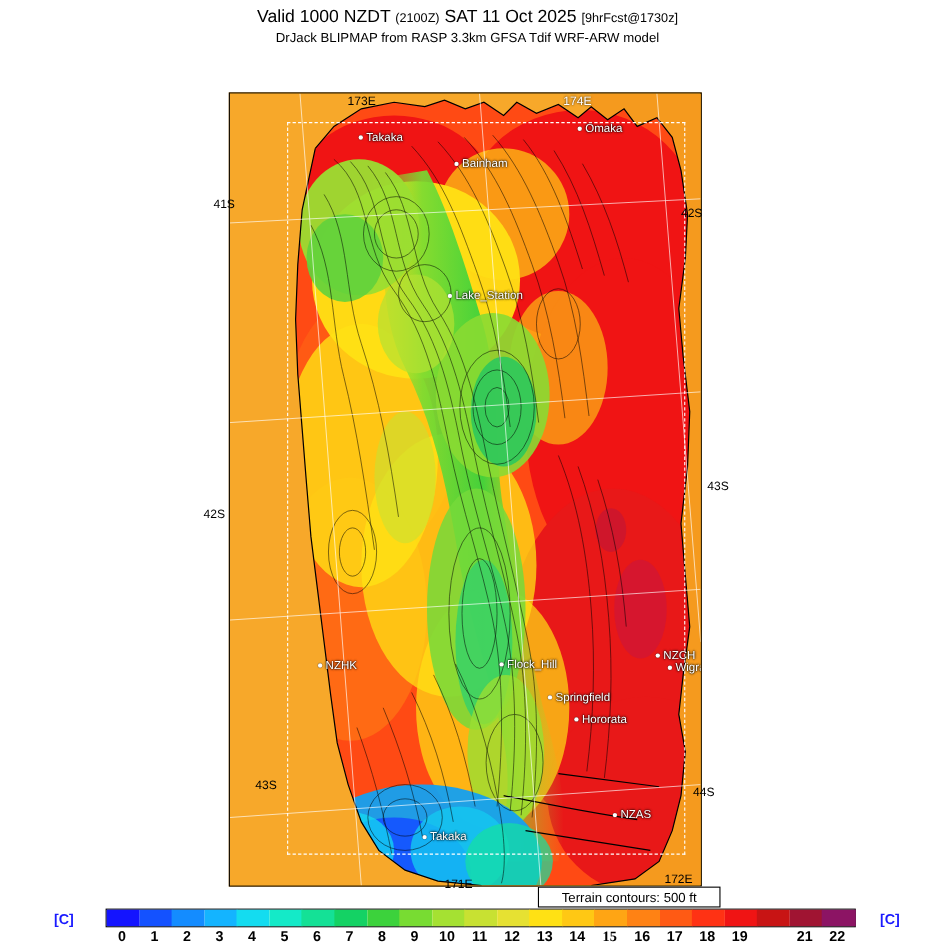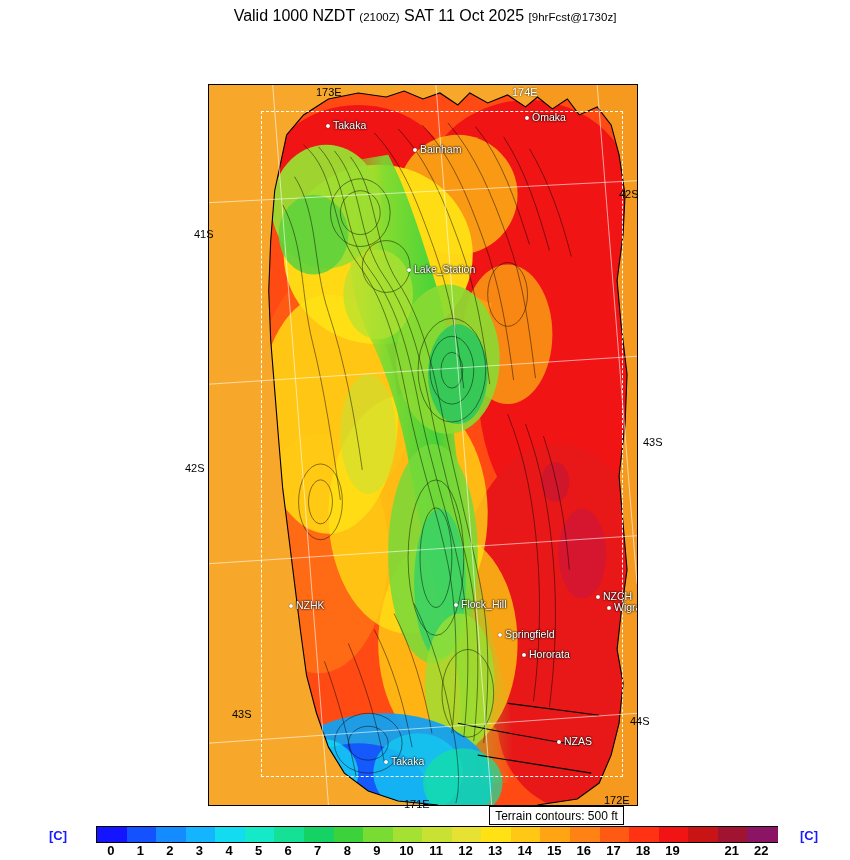--- a/index.html
+++ b/index.html
@@ -95,21 +95,21 @@
     margin-right: 3px;
     vertical-align: 1px;
     box-shadow: 0 0 1px #000;
   }
 
   
   .terrain-note {
     position: absolute;
     left: 489px;
     top: 806px;
-    width: 135px;
+    width: 166px;
     height: 19px;
     border: 1px solid #000;
     background: #fff;
     font-size: 12px;
     line-height: 19px;
     text-align: center;
     box-sizing: border-box;
   }
 
   
@@ -154,20 +154,21 @@
 </head>
 <body>
 
 <div class="header">
   <div class="valid-line">
     <span>Valid 1000 NZDT</span>
     <span class="small">(2100Z)</span>
     <span>SAT 11 Oct 2025</span>
     <span class="small">[9hrFcst@1730z]</span>
   </div>
+  <div class="model-line">DrJack BLIPMAP from RASP 3.3km GFSA Tdif WRF-ARW model</div>
 </div>
 
 <div class="map-wrap">
   <svg class="map-canvas" viewBox="0 0 430 722" preserveAspectRatio="none">
     <defs>
       <clipPath id="frameClip">
           <rect x="0" y="0" width="430" height="722"></rect>
         </clipPath>
 
       <clipPath id="landClip">
@@ -317,21 +318,21 @@
   <div class="city" style="left:387px; top:505px;"><span class="dot"></span><span>NZCH</span></div>
   <div class="city" style="left:398px; top:516px;"><span class="dot"></span><span>Wigram</span></div>
   <div class="city" style="left:289px; top:543px;"><span class="dot"></span><span>Springfield</span></div>
   <div class="city" style="left:313px; top:563px;"><span class="dot"></span><span>Hororata</span></div>
   <div class="city" style="left:348px; top:650px;"><span class="dot"></span><span>NZAS</span></div>
   <div class="city" style="left:175px; top:670px;"><span class="dot"></span><span>Takaka</span></div>
 </div>
 
 <div class="axlabel" style="left:316px; top:86px; color:#000;">173E</div>
 <div class="axlabel" style="left:512px; top:86px; color:#fff; text-shadow:0 0 2px #000;">174E</div>
-<div class="axlabel" style="left:194px; top:180px;margin-top:48px;">41S</div>
+<div class="axlabel" style="left:194px; top:180px;">41S</div>
 <div class="axlabel" style="left:619px; top:188px;">42S</div>
 <div class="axlabel" style="left:185px; top:462px;">42S</div>
 <div class="axlabel" style="left:643px; top:436px;">43S</div>
 <div class="axlabel" style="left:232px; top:708px;">43S</div>
 <div class="axlabel" style="left:630px; top:715px;">44S</div>
 <div class="axlabel" style="left:404px; top:798px;">171E</div>
 <div class="axlabel" style="left:604px; top:794px;">172E</div>
 
 <div class="terrain-note">Terrain contours: 500 ft</div>
 
@@ -371,21 +372,21 @@
     <span style="left: 162.609px;">5</span>
     <span style="left: 192.174px;">6</span>
     <span style="left: 221.739px;">7</span>
     <span style="left: 251.304px;">8</span>
     <span style="left: 280.87px;">9</span>
     <span style="left: 310.435px;">10</span>
     <span style="left: 340px;">11</span>
     <span style="left: 369.565px;">12</span>
     <span style="left: 399.13px;">13</span>
     <span style="left: 428.696px;">14</span>
-    <span style="left: 458.261px;">15</span>
+    <span style="left: 458.261px; font-family: Liberation Serif, serif;">15</span>
     <span style="left: 487.826px;">16</span>
     <span style="left: 517.391px;">17</span>
     <span style="left: 546.957px;">18</span>
     <span style="left: 576.522px;">19</span>
     <span style="left: 606.087px; margin-top: 14px;">20</span>
     <span style="left: 635.652px;">21</span>
     <span style="left: 665.217px;">22</span>
   </div>
 
 </body></html>

